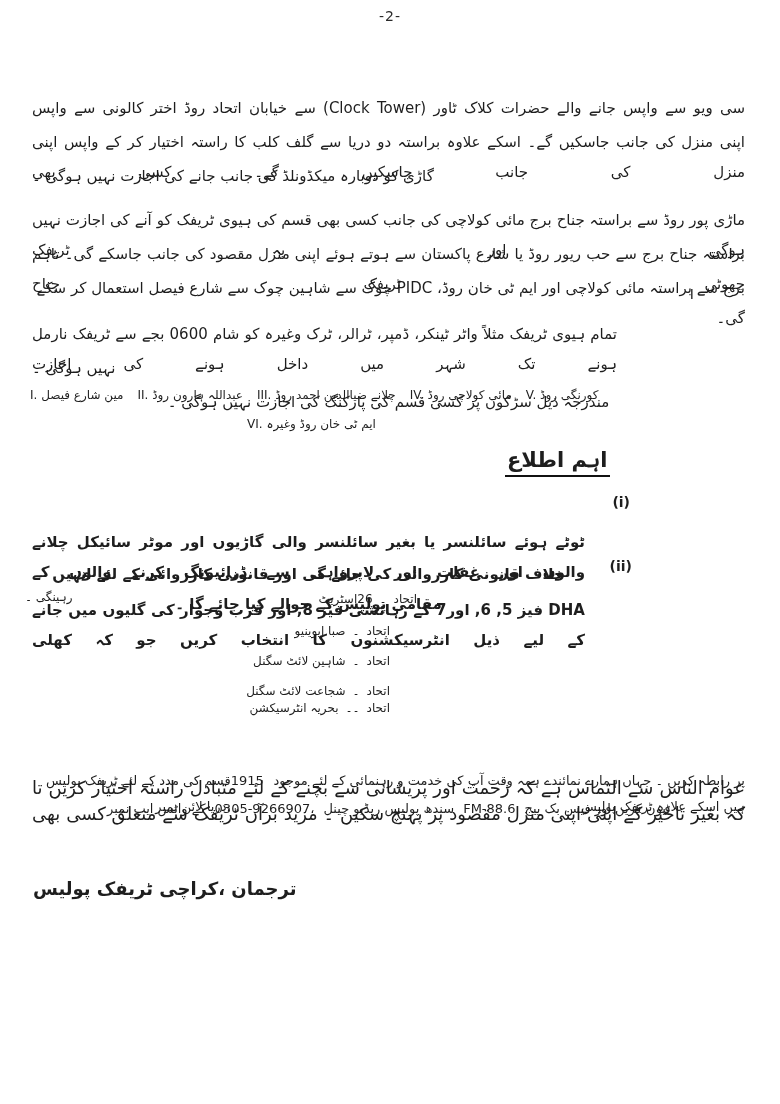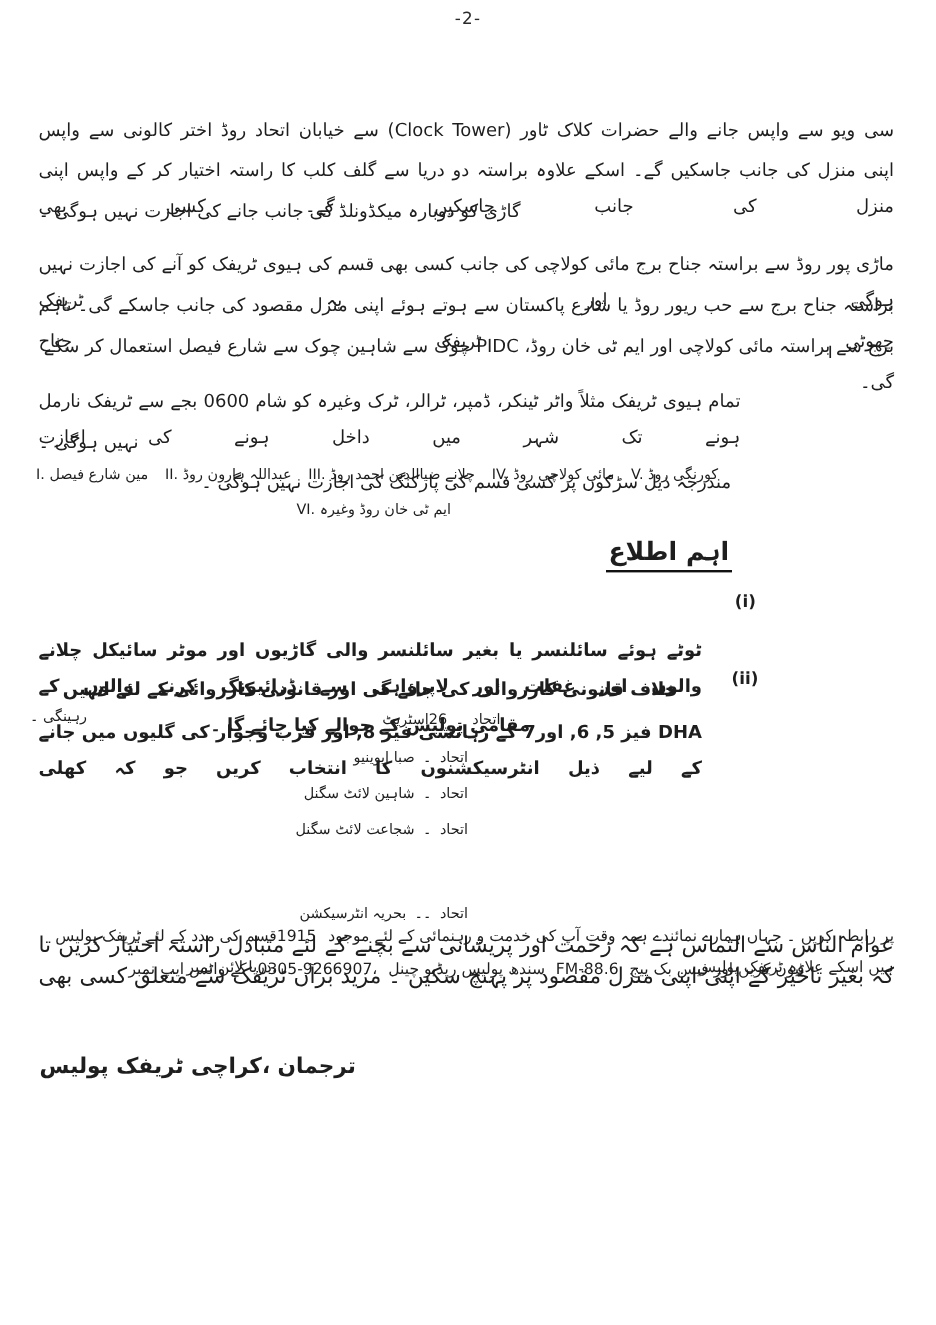--- a/index.html
+++ b/index.html
@@ -84,21 +84,21 @@
   <div class="interrow" style="top:648px;right:390px">
     <span class="rtl">شاہین لائٹ سگنل</span>
     <span>۔</span>
     <span class="rtl">اتحاد</span>
   </div>
   <div class="interrow" style="top:678px;right:390px">
     <span class="rtl">شجاعت لائٹ سگنل</span>
     <span>۔</span>
     <span class="rtl">اتحاد</span>
   </div>
-  <div class="interrow" style="top:748px;right:390px">
+  <div class="interrow" style="top:695px;right:390px">
     <span class="rtl">بحریہ انٹرسیکشن</span>
     <span>۔۔</span>
     <span class="rtl">اتحاد</span>
   </div>
 
   <div class="line just appeal" style="top:740px">عوام الناس سے التماس ہے کہ زحمت اور پریشانی سے بچنے کے لئے متبادل راستہ اختیار کریں تا کہ بغیر تاخیر کے اپنی اپنی منزل مقصود پر پہنچ سکیں ۔ مزید برآں ٹریفک سے متعلق کسی بھی</div>
   <div class="flexline" style="top:768px;justify-content:space-between">
     <span class="rtl">قسم کی مدد کے لئے ٹریفک پولیس ،دریا لائن نمبر</span>
     <span>1915</span>
     <span class="rtl">پر رابطہ کریں ۔ جہاں ہمارے نمائندے ہمہ وقت آپ کی خدمت و رہنمائی کے لئے موجود ہیں اسکے علاوہ ٹریفک پولیس</span>

